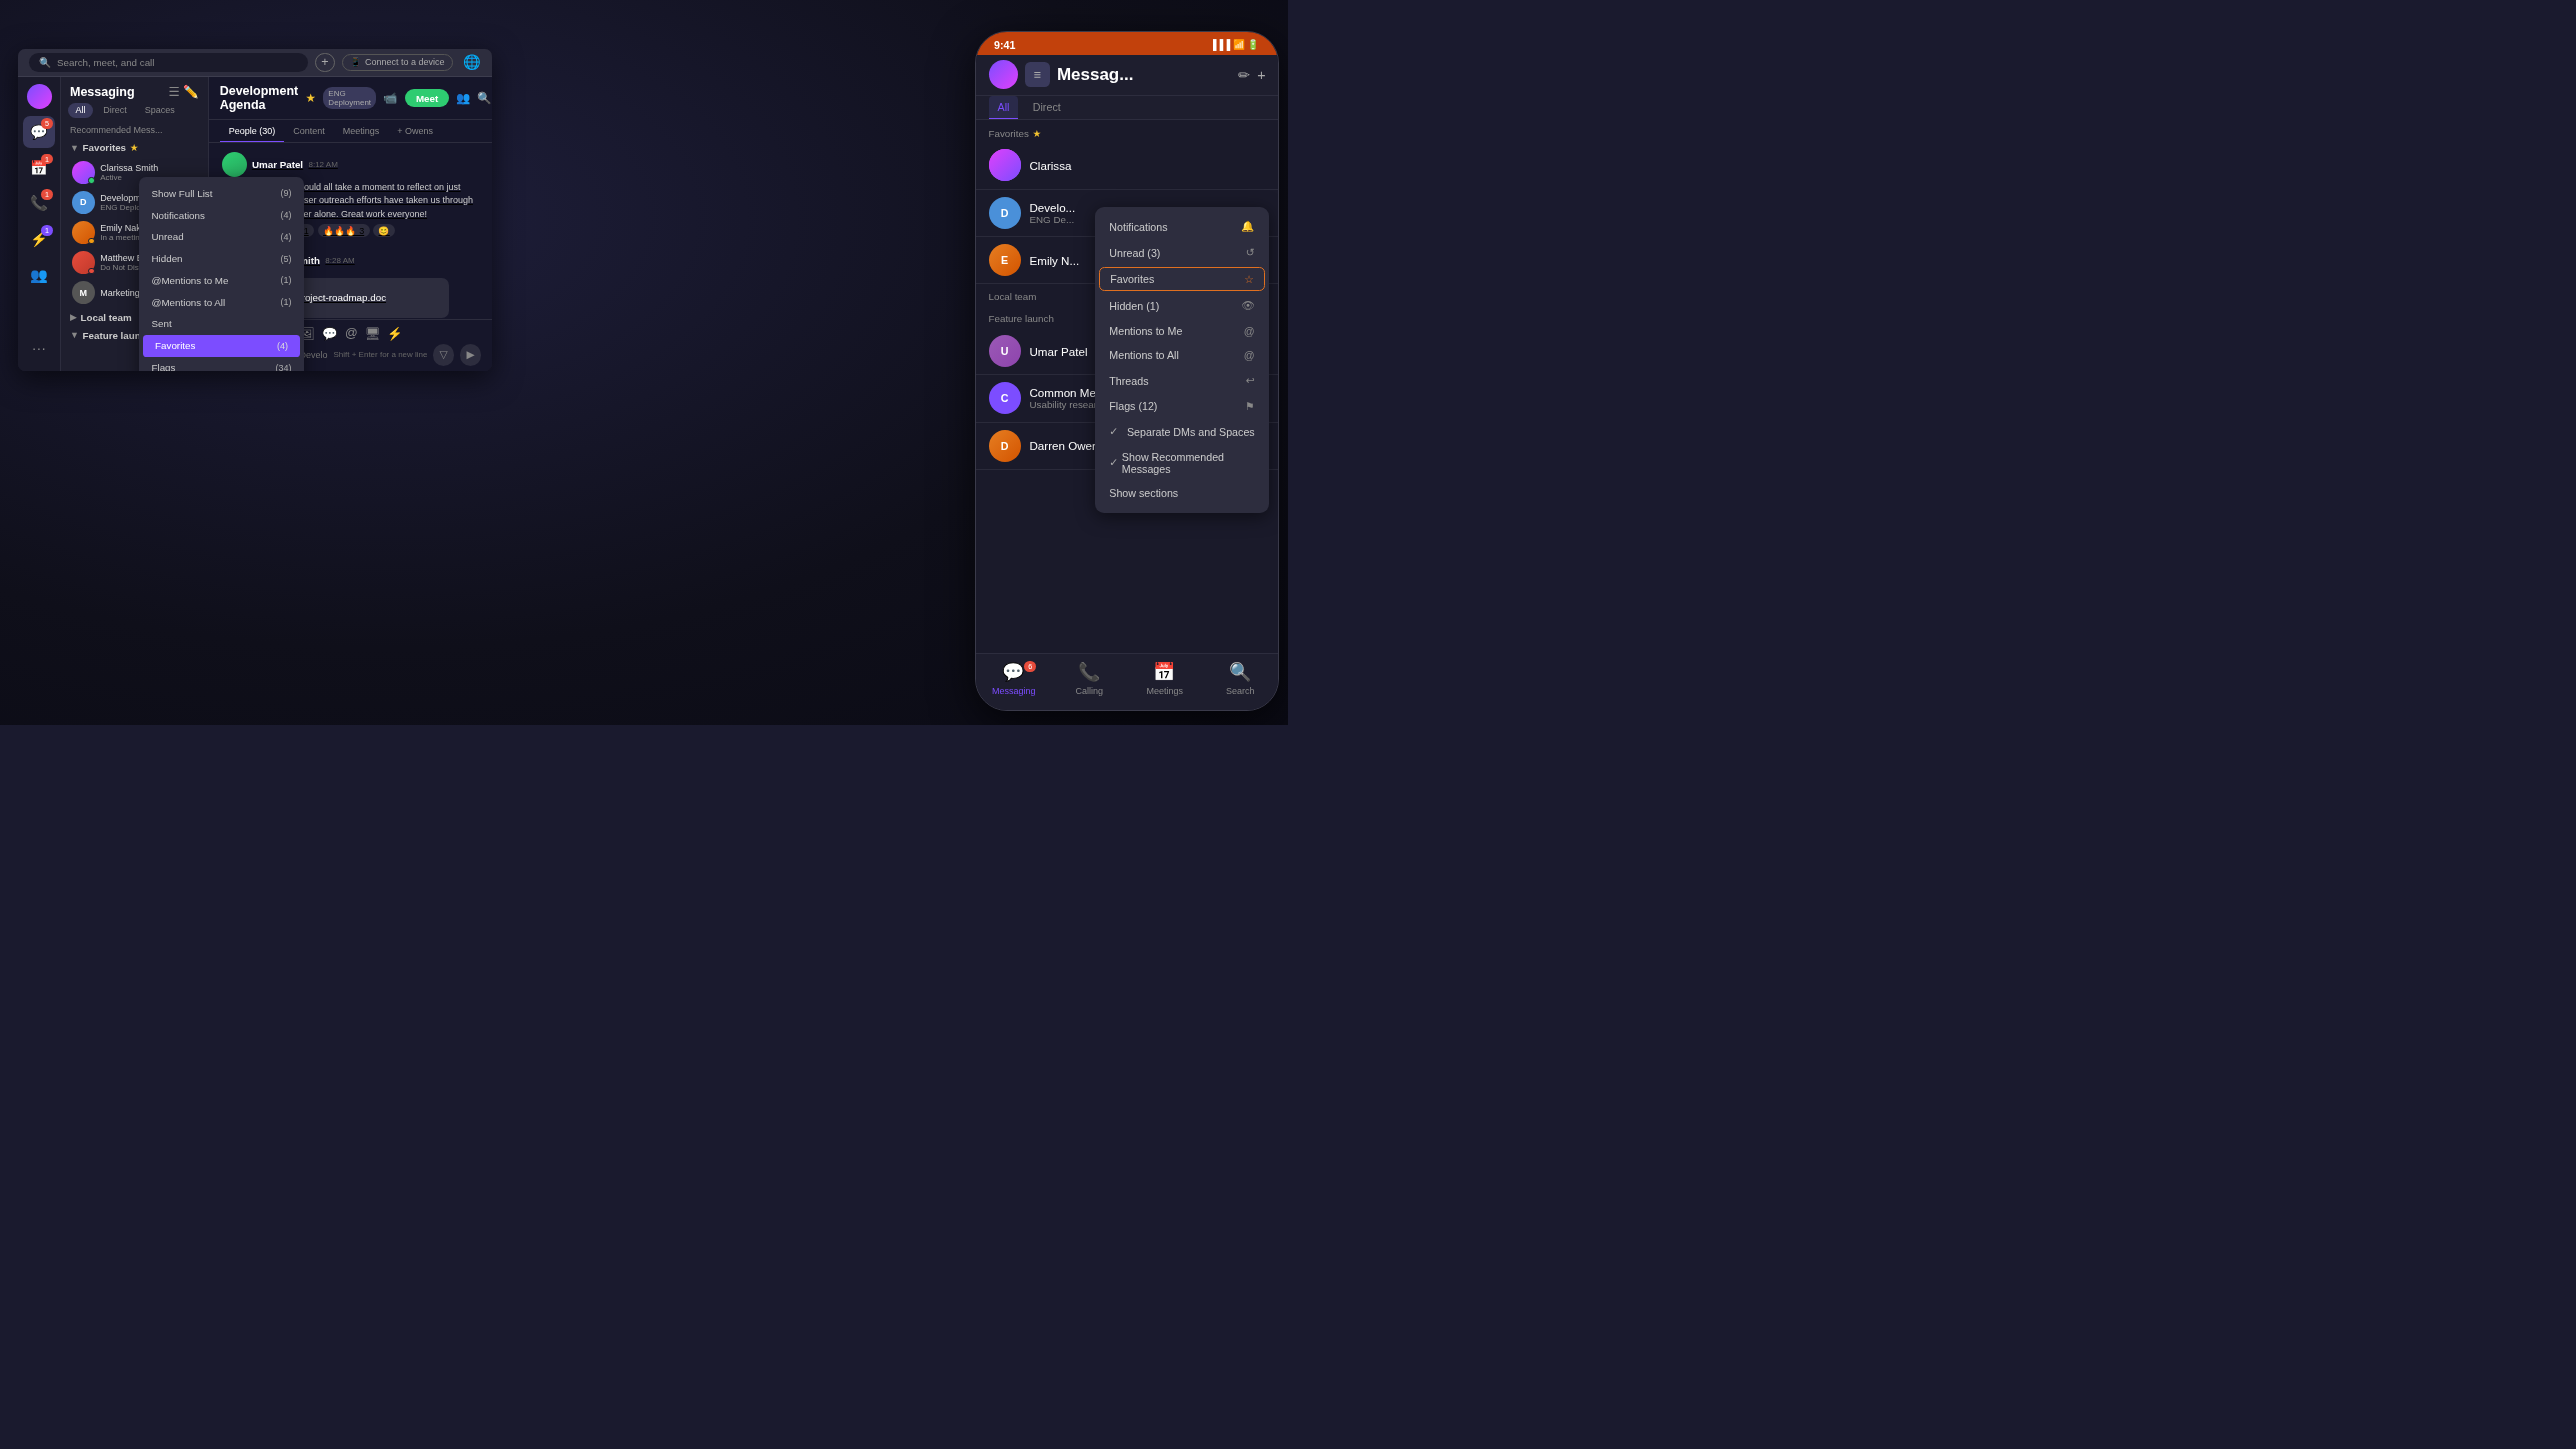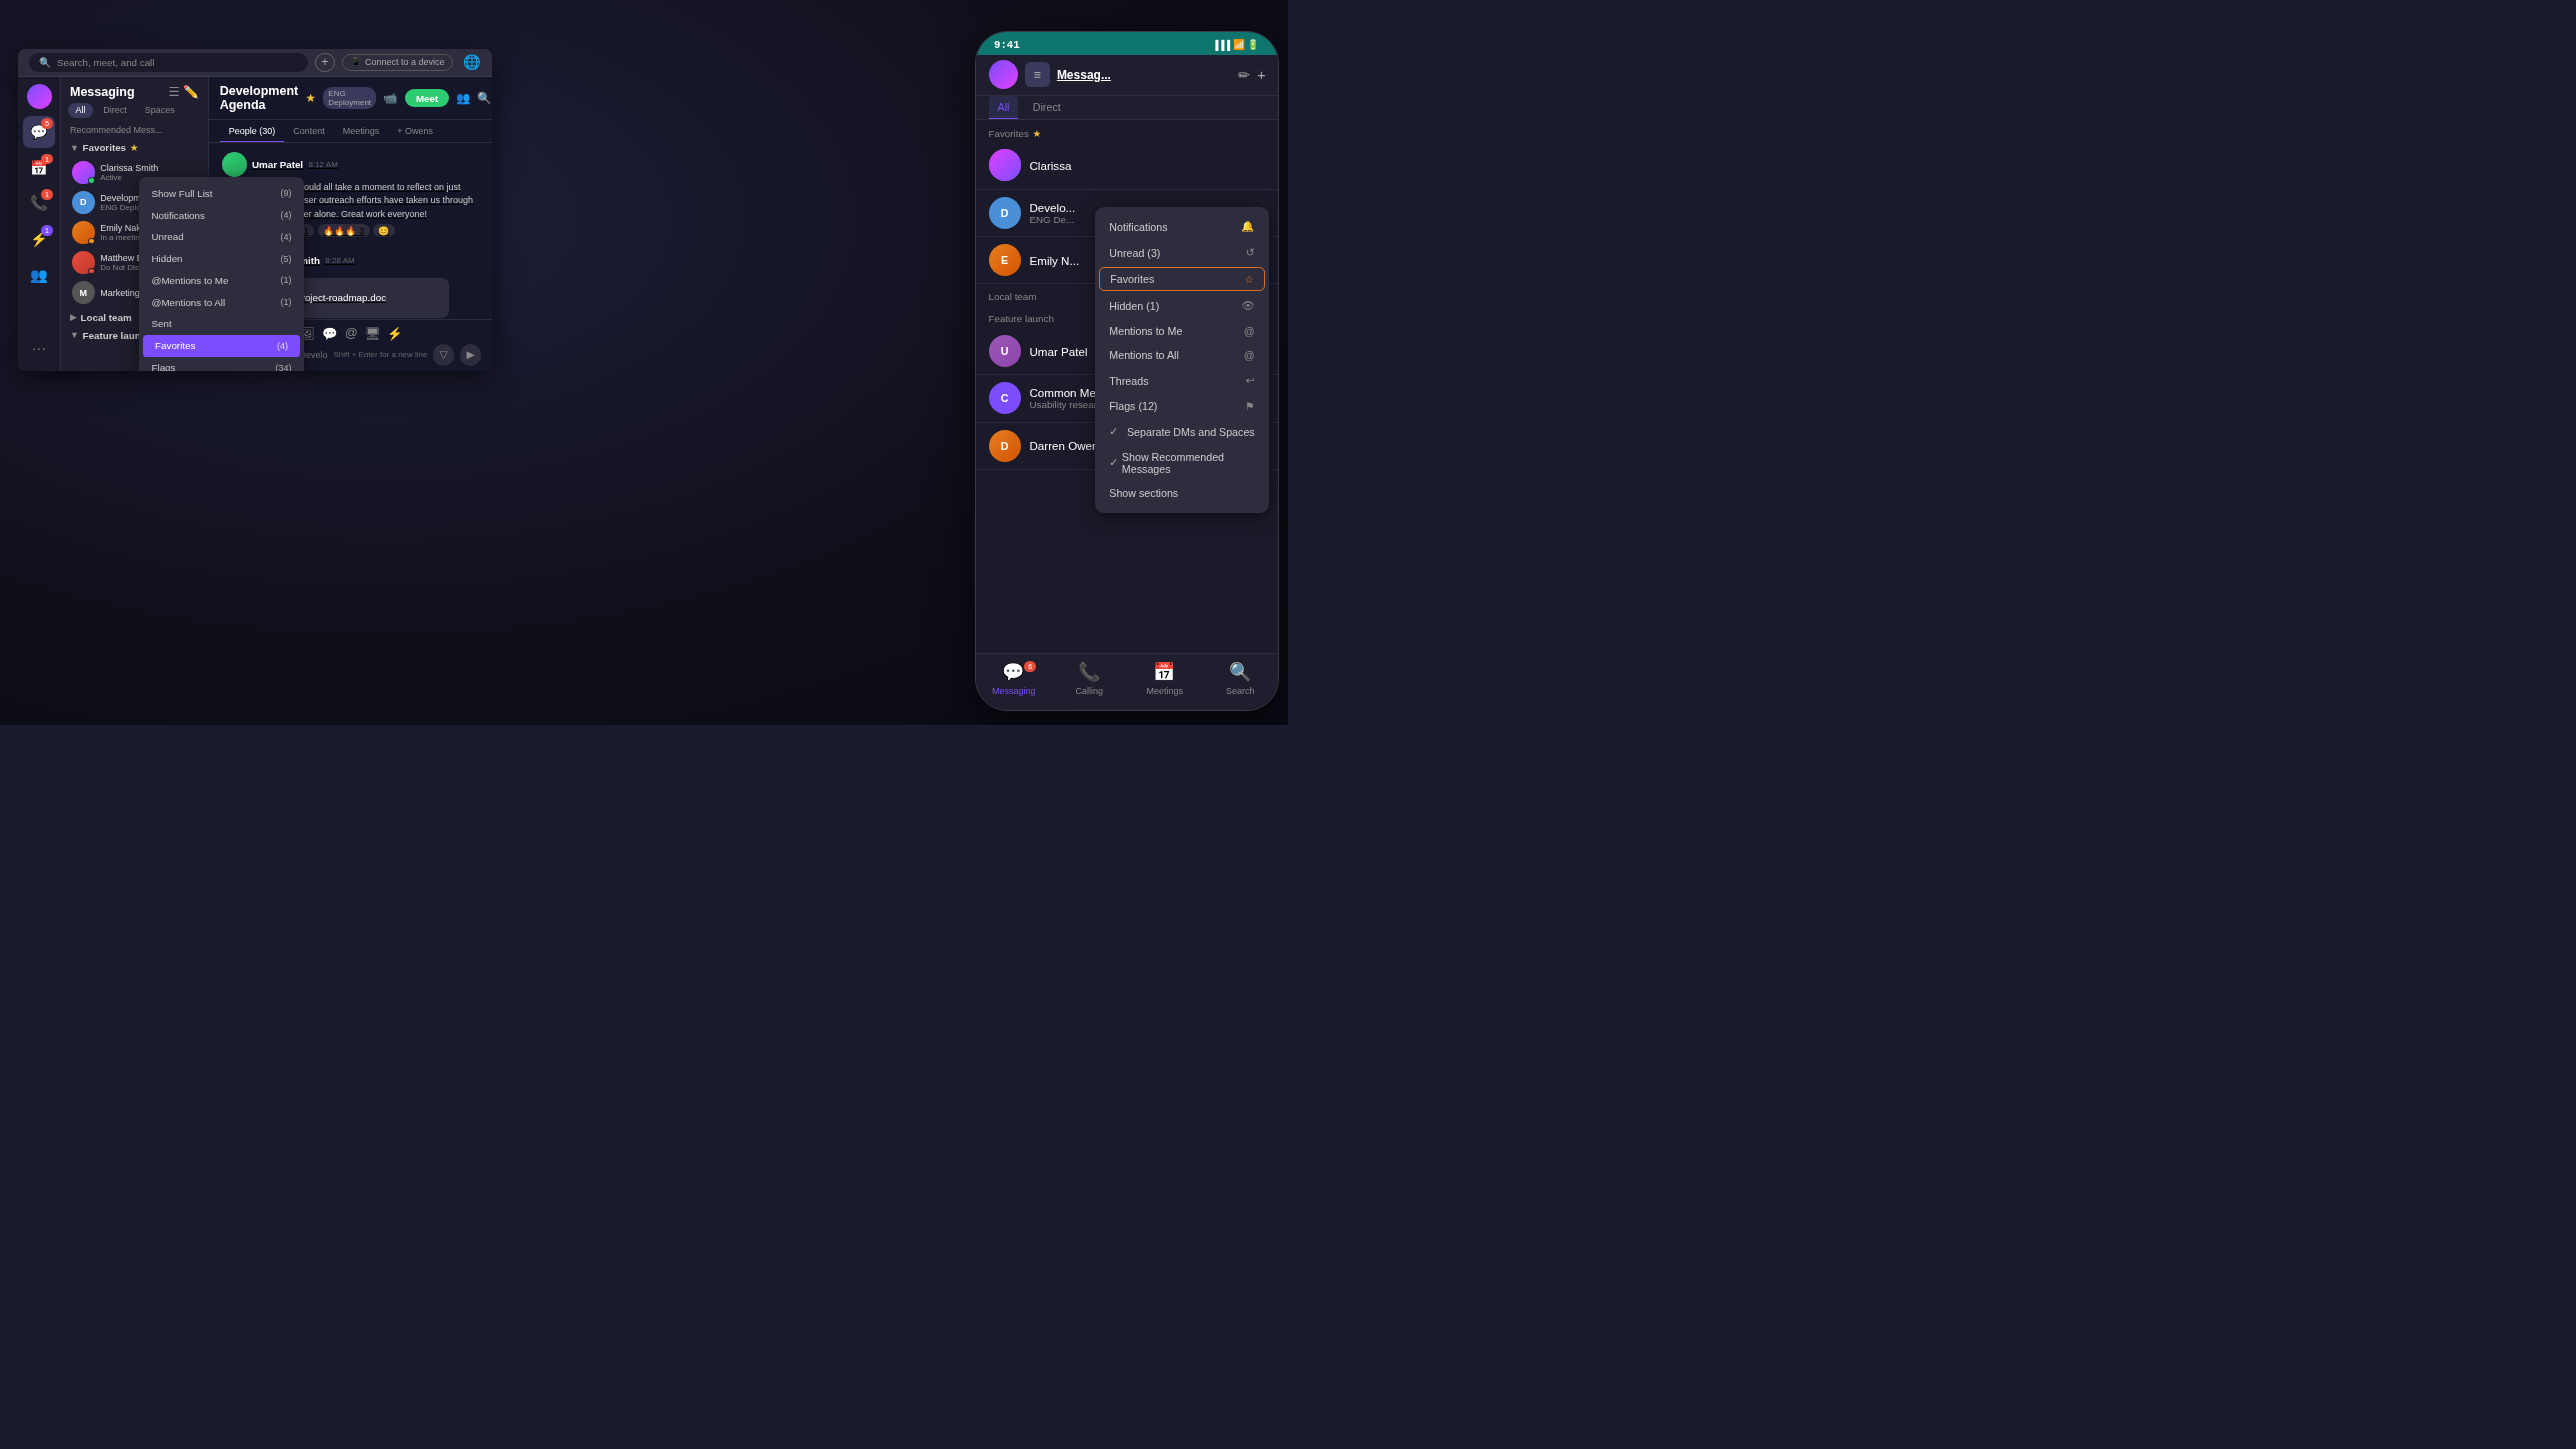--- a/index.html
+++ b/index.html
@@ -347,42 +347,41 @@
       background: #1a1a2a;
       border-radius: 32px;
       box-shadow: 0 10.7px 43px rgba(0,0,0,0.7);
       overflow: hidden;
       display: flex;
       flex-direction: column;
       border: 1.8px solid #3a3a4a;
     }
 
     .mobile-status-bar {
-      display: flex; align-items: center; justify-content: space-between;
+      display: flex; align-items: flex-start; justify-content: space-between;
       padding: 7.2px 18px 3.6px;
-      background: #0f766e;
-      font-family: Liberation Mono, monospace;
+      background: #c2410c;
     }
     .mobile-time { color: #fff; font-size: 10.7px; font-weight: 600; }
     .mobile-icons { display: flex; gap: 2.7px; align-items: center; color: #fff; font-size: 9.8px; }
 
     .mobile-header {
       background: #1e1e2e;
       padding: 5.4px 12.5px;
       display: flex;
       align-items: center;
       gap: 7.2px;
       border-bottom: 0.9px solid #2d2d3e;
     }
     .mobile-avatar {
       width: 29px; height: 29px; border-radius: 50%;
       background: linear-gradient(135deg, #7c4dff, #e040fb);
       flex-shrink: 0;
     }
-    .mobile-title { color: #fff; font-size: 12px; font-weight: 700; flex: 1; text-decoration: underline; }
+    .mobile-title { color: #fff; font-size: 17px; font-weight: 700; flex: 1; }
     .mobile-header-icons { display: flex; gap: 7.2px; align-items: center; }
     .mobile-hicon { color: #aaa; font-size: 14.3px; cursor: pointer; }
 
     .mobile-tabs {
       display: flex; background: #1e1e2e;
       border-bottom: 0.9px solid #2d2d3e;
       padding: 0 12.5px;
       gap: 5.4px;
     }
     .mobile-tab {

